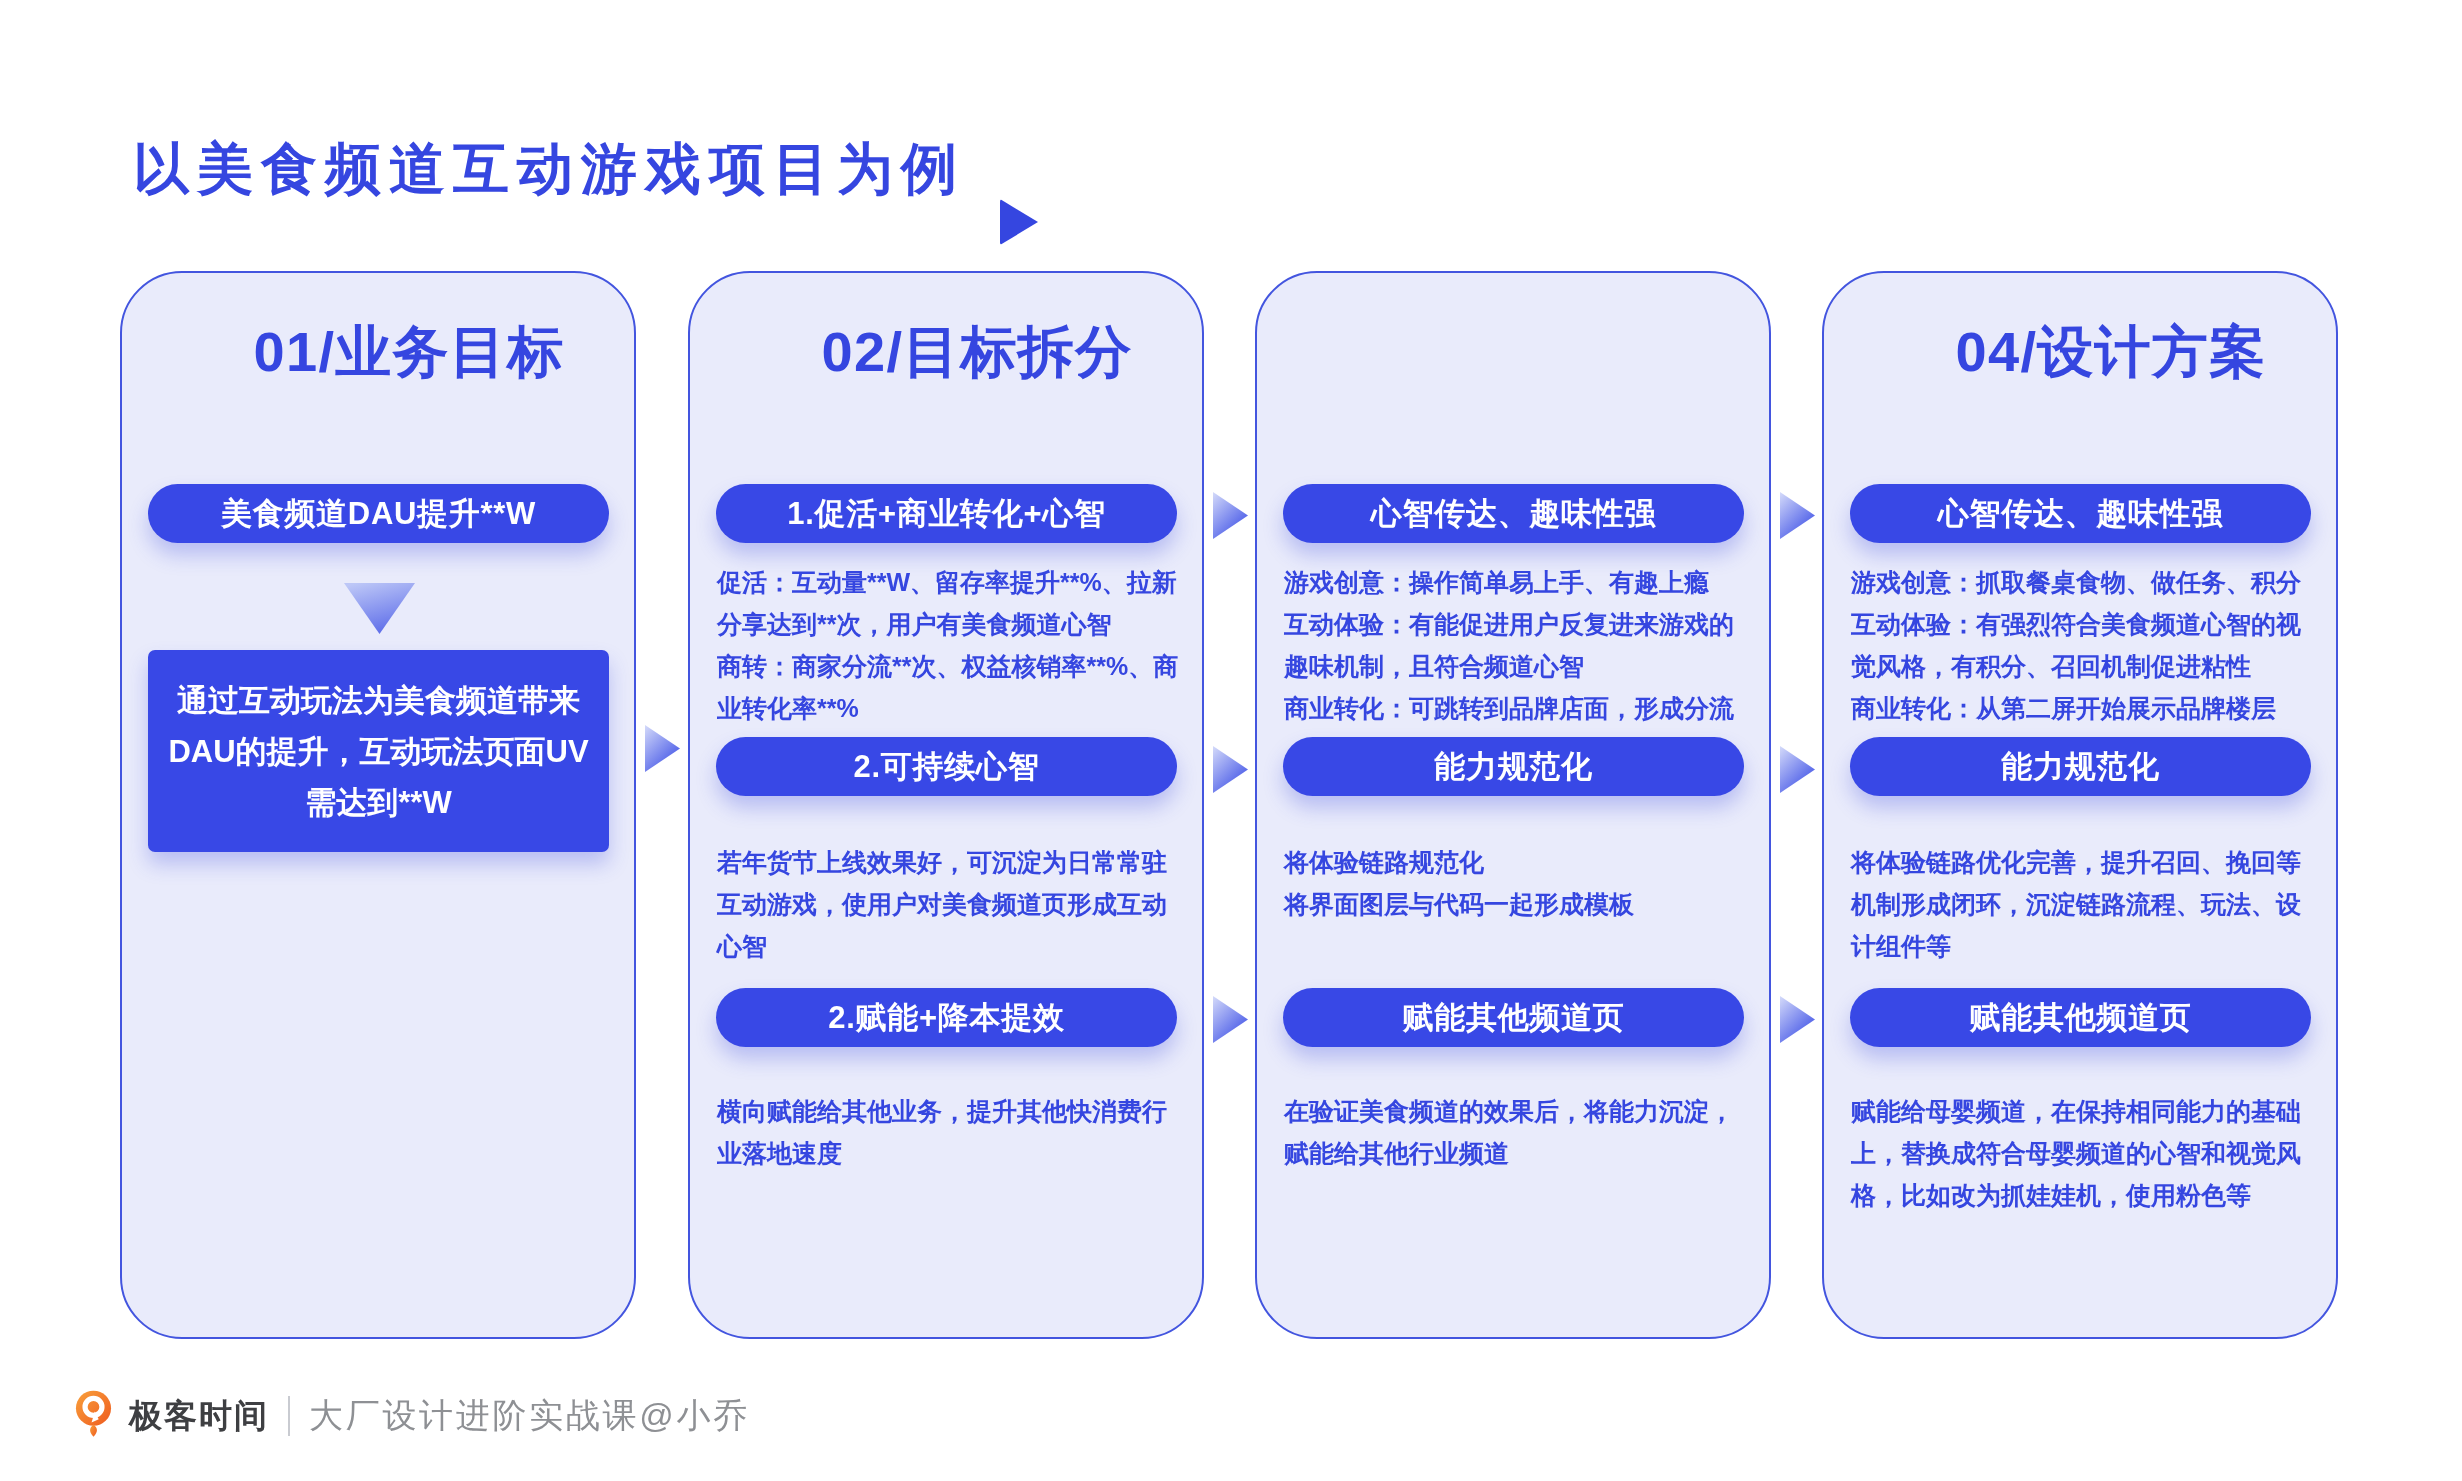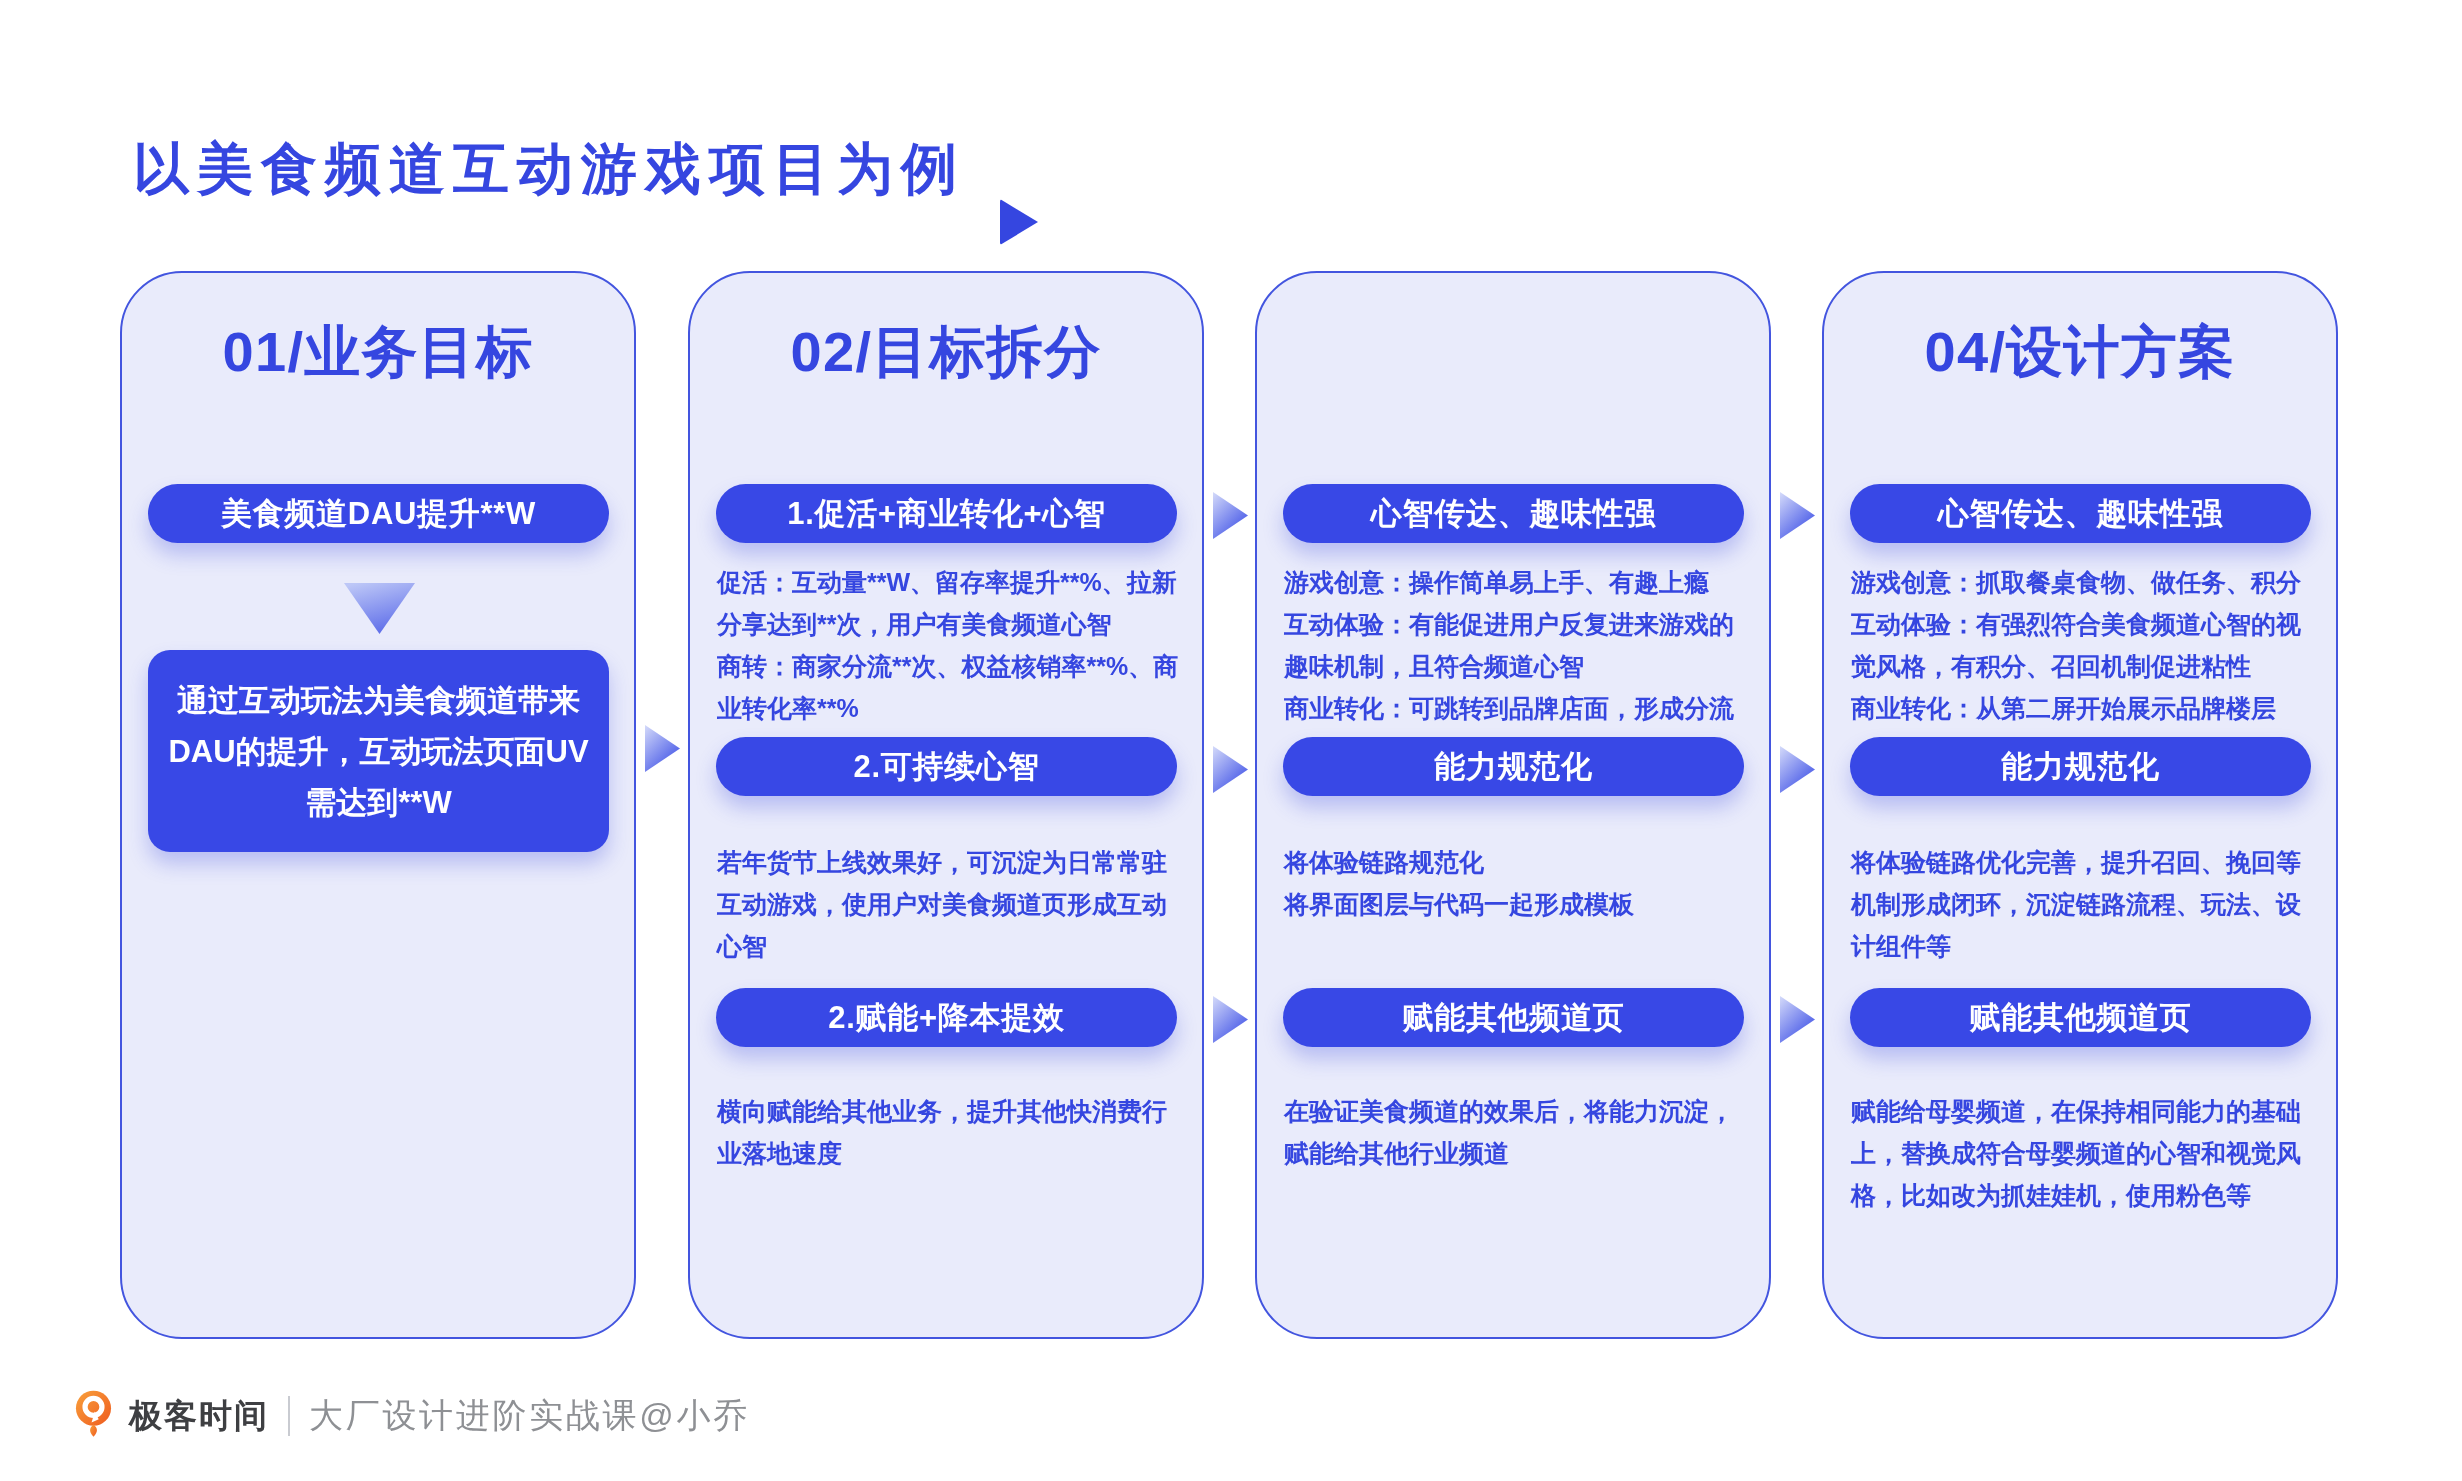--- a/index.html
+++ b/index.html
@@ -15,35 +15,35 @@
   }
   
   .title-row{position:absolute;left:133px;top:94px;display:flex;align-items:flex-end;gap:35px;}
   .page-title{font-size:56px;font-weight:800;color:var(--accent-text);letter-spacing:8px;white-space:nowrap;}
   .play-icon{width:38px;height:46px;background:var(--accent-text);
     clip-path:polygon(0 0,100% 50%,0 100%);border-radius:2.7px;flex:none;}
   
   .card{position:absolute;top:271px;width:516px;height:1068px;background:var(--card-bg);
     border:2px solid var(--card-border);border-radius:62px;box-sizing:border-box;}
   .card-header{position:absolute;top:47px;left:0;width:100%;text-align:center;margin:0;
-    font-size:56px;font-weight:800;color:var(--accent-text);letter-spacing:1.3px;line-height:64px;}
+    font-size:56px;font-weight:800;color:var(--accent-text);letter-spacing:1.3px;line-height:64px;padding-left:31px;}
   .pill{position:absolute;left:26px;width:461px;height:59px;background:var(--accent);
     border-radius:35px;color:#fff;font-size:31px;font-weight:700;letter-spacing:0.7px;
     display:flex;align-items:center;justify-content:center;text-align:center;
     box-shadow:0 12px 20px rgba(56,72,224,.28);box-sizing:border-box;}
   .row1{top:211px}.row2{top:464px}.row3{top:715px}
   .desc{position:absolute;left:27px;width:465px;font-size:25px;font-weight:700;
     color:var(--accent-text);line-height:42px;white-space:pre-line;letter-spacing:0px;}
   .d1{top:288px}.d2{top:568px}.d3{top:817px}
   
   .arrow-down{position:absolute;left:222px;top:310px;width:71px;height:51px;
     clip-path:polygon(0 0,100% 0,50% 100%);
     background:linear-gradient(165deg,#BDC7F7 5%,#5565E8 95%);}
   .bigbox{position:absolute;left:26px;top:377px;width:461px;height:202px;background:var(--accent);
-    border-radius:22px;color:#fff;font-size:31px;font-weight:700;line-height:51px;
+    border-radius:7px;color:#fff;font-size:31px;font-weight:700;line-height:51px;
     display:flex;align-items:center;justify-content:center;text-align:center;white-space:pre-line;
     box-shadow:0 12px 20px rgba(56,72,224,.28);box-sizing:border-box;}
   
   .side-arrow{position:absolute;width:35px;height:47px;
     clip-path:polygon(0 0,100% 50%,0 100%);
     background:linear-gradient(135deg,#D5DBFA 0%,#4456E7 85%);}
   
   .footer{position:absolute;left:74px;top:1390px;display:flex;align-items:center;}
   .logo{width:39px;height:52px;margin-right:16px;flex:none;}
   .brand{font-size:33px;font-weight:700;color:#3E3F42;letter-spacing:2px;}

